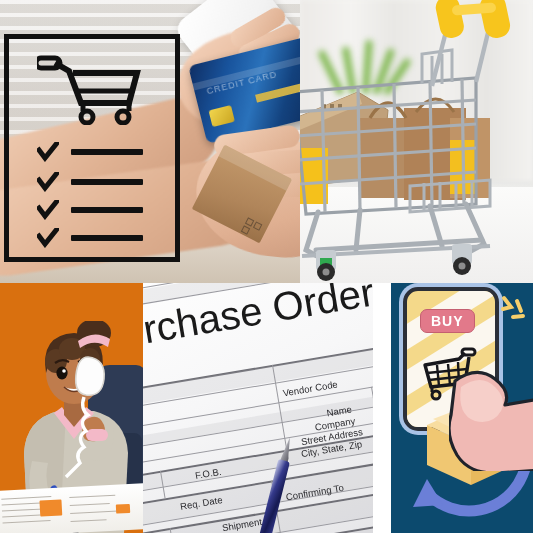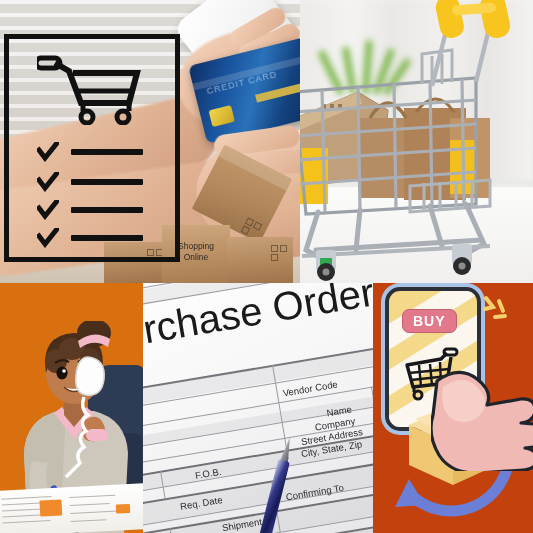--- a/index.html
+++ b/index.html
@@ -87,21 +87,21 @@
   .po-vline{position:absolute;width:1px;background:#9a9aa0;}
   .po-lbl{position:absolute;font-size:9.5px;color:#2b2b2f;white-space:nowrap;font-family:"Liberation Sans",sans-serif;}
   .po-band{position:absolute;left:0;width:100%;background:rgba(176,176,182,.20);}
   .pen{position:absolute;left:122px;top:152px;width:16px;height:132px;transform:rotate(14deg);}
   .pen-body{position:absolute;left:3px;top:24px;width:12px;height:110px;border-radius:3px;
     background:linear-gradient(100deg,#c8ccea 0%,#353a8c 28%,#161a52 55%,#2a2f7a 74%,#8f95c7 100%);}
   .pen-tip{position:absolute;left:4.5px;top:0;width:9px;height:28px;
     background:linear-gradient(100deg,#e9e9ee,#8e8e96 45%,#4d4d55);clip-path:polygon(50% 0,100% 100%,0 100%);}
 
   
-  .panel-buy{position:absolute;left:373px;top:0;width:160px;height:250px;background:#c2410c;overflow:hidden;}
+  .panel-buy{position:absolute;left:391px;top:0;width:143px;height:250px;background:#0c4a6e;overflow:hidden;}
   .phone-ill{position:absolute;left:12px;top:4px;width:88px;height:136px;border-radius:15px;
     background:#f4d98a;border:4px solid #2b2f38;box-shadow:0 0 0 4px #a9c3e6;overflow:hidden;}
   .ph-stripe{position:absolute;width:150%;height:22px;background:#fbf7ef;transform:rotate(-32deg);left:-20px;}
   .buy-badge{position:absolute;left:13px;top:18px;padding:3px 10px;border-radius:7px;background:#e2798a;
     color:#fff;font-size:14px;font-weight:bold;letter-spacing:1px;font-family:"Liberation Sans",sans-serif;
     border:1.5px solid #c45f70;}
   .ph-cart{position:absolute;left:12px;top:52px;width:62px;height:58px;}
   .spark{position:absolute;left:110px;top:12px;width:30px;height:30px;}
   .hand-ill{position:absolute;left:58px;top:78px;width:108px;height:110px;}
   .cycle{position:absolute;left:8px;top:100px;width:140px;height:140px;}
@@ -140,41 +140,20 @@
 
       <div class="box box-tilt">
         <div class="face-top"></div>
         <div class="bx-mark" style="right:5px;bottom:6px;">
             <span></span>
             <span></span>
             <span></span>
           </div>
       </div>
 
-      <div class="boxes-row">
-        <div class="bx bx1">
-          <div class="bx-mark" style="right:4px;top:6px;">
-              <span></span>
-              <span></span>
-            </div>
-        </div>
-        <div class="bx bx2">
-          <div class="bx-label">
-            <span>Shopping</span><br>
-            <span>Online</span>
-          </div>
-        </div>
-        <div class="bx bx3">
-          <div class="bx-mark" style="right:5px;top:7px;">
-              <span></span>
-              <span></span>
-              <span></span>
-            </div>
-        </div>
-      </div>
 
       <div class="checklist-frame">
         <div class="cart-glyph">
           <svg viewBox="0 0 106 74" width="106" height="74" aria-hidden="true">
             <path d="M4 7 h14 a5 5 0 0 1 0 10 h-14 a5 5 0 0 1 0 -10 z" fill="none" stroke="#111" stroke-width="5"></path>
             <path d="M18 12 L32 20 L44 52 L92 52 L100 22 L36 22" fill="none" stroke="#111" stroke-width="6" stroke-linejoin="miter"></path>
             <line x1="40" y1="40" x2="96" y2="40" stroke="#111" stroke-width="5"></line>
             <line x1="46" y1="52" x2="46" y2="60" stroke="#111" stroke-width="5"></line>
             <line x1="92" y1="52" x2="92" y2="60" stroke="#111" stroke-width="5"></line>
             <circle cx="50" cy="66" r="6" fill="none" stroke="#111" stroke-width="5"></circle>

